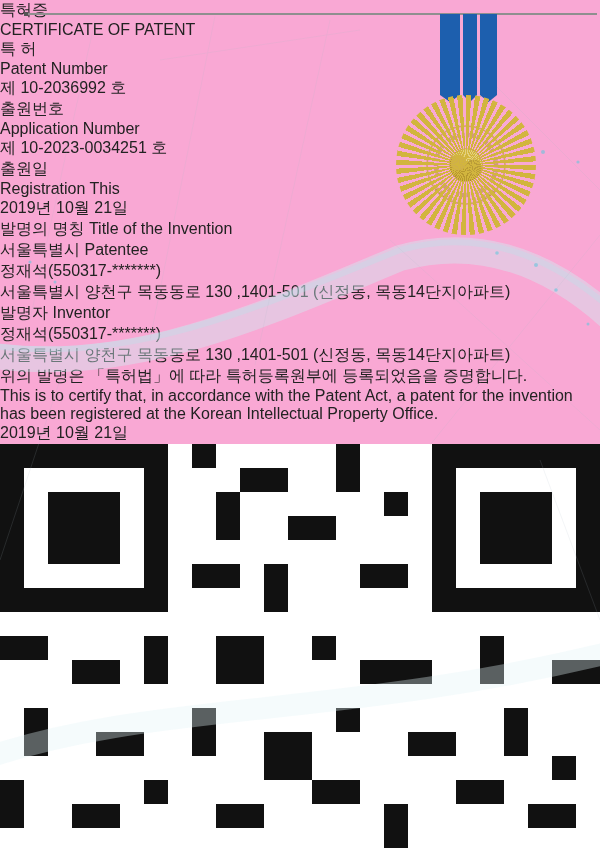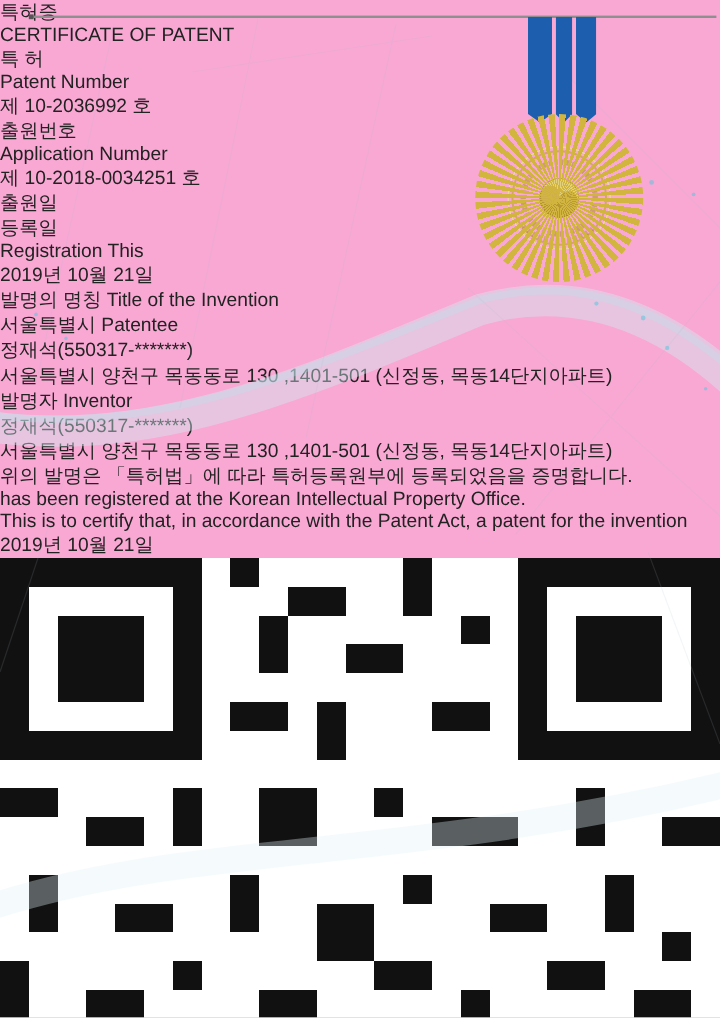--- a/index.html
+++ b/index.html
@@ -130,30 +130,29 @@
     <div class="lbl-ko">특 허</div>
     <div class="lbl-en">Patent Number</div>
   </div>
   <div class="val patent-val">제 10-2036992 호</div>
 
   
   <div class="field appnum-label">
     <div class="lbl-ko">출원번호</div>
     <div class="lbl-en">Application Number</div>
   </div>
-  <div class="val appnum-val">제 10-2018-0034251 호</div>
+  <div class="val appnum-val">제 10-2023-0034251 호</div>
 
   
   <div class="field filing-label">
     <div class="lbl-ko">출원일</div>
   </div>
 
   
   <div class="field reg-label">
-    <div class="lbl-ko">등록일</div>
     <div class="lbl-en">Registration This</div>
   </div>
   <div class="val reg-val">2019년  10월  21일</div>
 
   
   <div class="invention">
     <div>
       <span class="lbl-ko">발명의 명칭</span>
       <span class="lbl-en inline-en">Title of the Invention</span>
     </div>
@@ -176,22 +175,22 @@
       <span class="lbl-en inline-en">Inventor</span>
     </div>
     <div class="name">정재석(550317-*******)</div>
     <div class="addr">서울특별시 양천구 목동동로 130 ,1401-501 (신정동, 목동14단지아파트)</div>
   </div>
 
   
   <div class="statement">
     <div class="ko">위의 발명은 「특허법」에 따라 특허등록원부에 등록되었음을 증명합니다.</div>
     <div class="en">
+      <div>This is to certify that, in accordance with the Patent Act, a patent for the invention</div>
       <div>has been registered at the Korean Intellectual Property Office.</div>
-      <div>This is to certify that, in accordance with the Patent Act, a patent for the invention</div>
     </div>
   </div>
 
   
   <div class="issue-date">2019년 10월 21일</div>
 
   <svg class="qr" viewBox="0 0 25 25" shape-rendering="crispEdges">
     <rect x="0" y="0" width="25" height="25" fill="#fff"></rect>
     <g fill="#111">
       <rect x="0" y="0" width="7" height="7"></rect>

